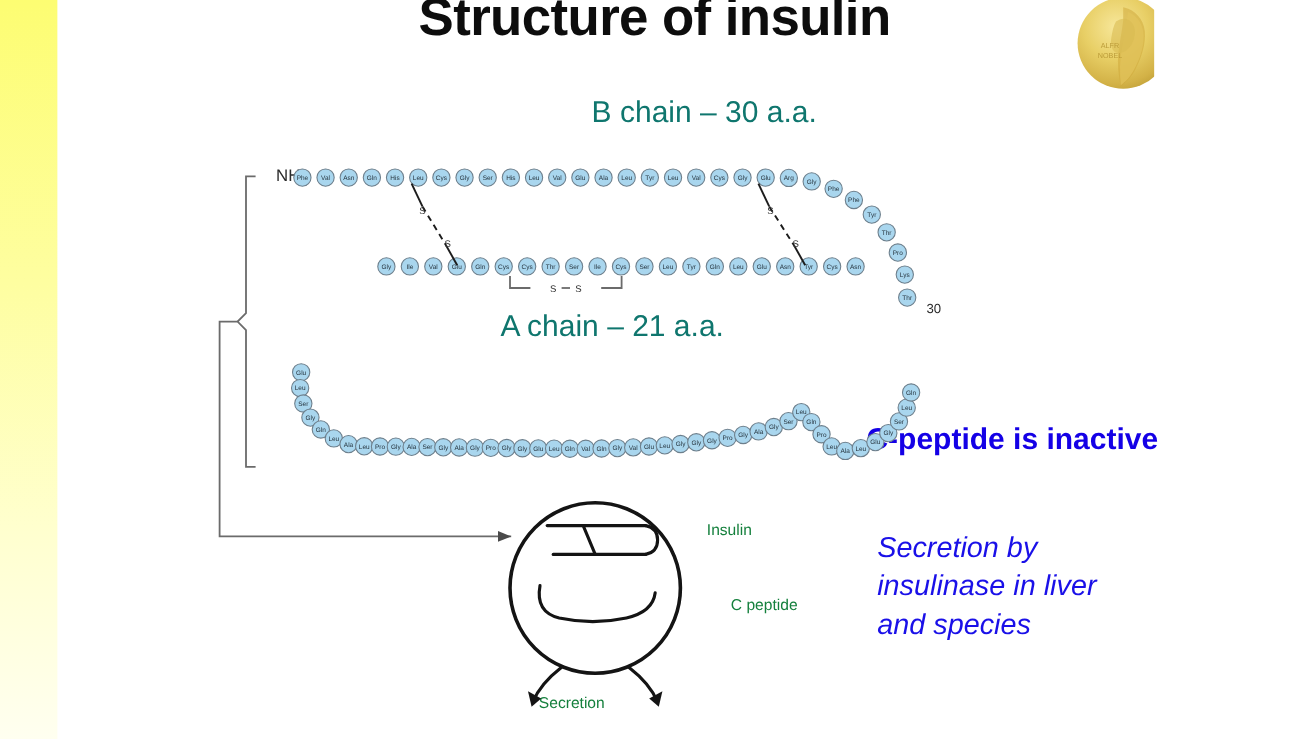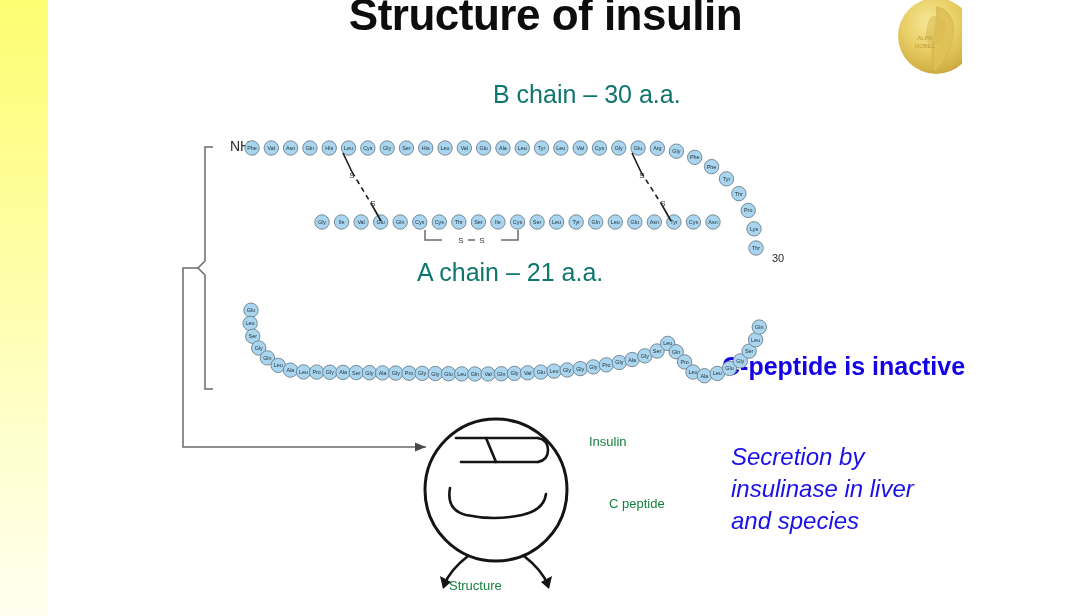--- a/index.html
+++ b/index.html
@@ -143,21 +143,21 @@
 
 
   <div id="note-degraded" class="callout-italic">
     <span>Secretion by</span><br>
     <span>insulinase in liver</span><br>
     <span>and species</span>
   </div>
 
   <div id="label-insulin" class="granule-label">Insulin</div>
   <div id="label-cpeptide" class="granule-label">C peptide</div>
-  <div id="label-secretion" class="granule-label">Structure</div>
+  <div id="label-secretion" class="granule-label">Secretion</div>
 
   <div id="nh2-label"><span>NH</span><sub>2</sub></div>
 
   <div id="thr30-num">30</div>
 
   <svg id="diagram" viewBox="0 0 1091 616">
 
     <g>
       <path class="bracket" d="M213 147 L205 147 L205 261 L198 268 L205 275 L205 389 L213 389"></path>
     </g>

